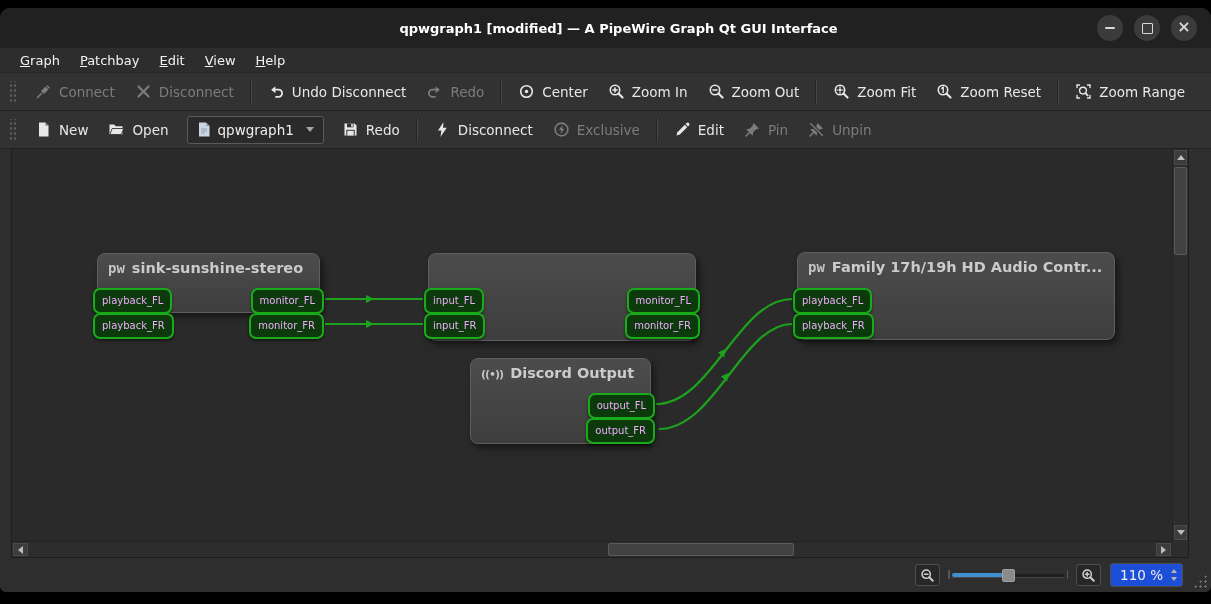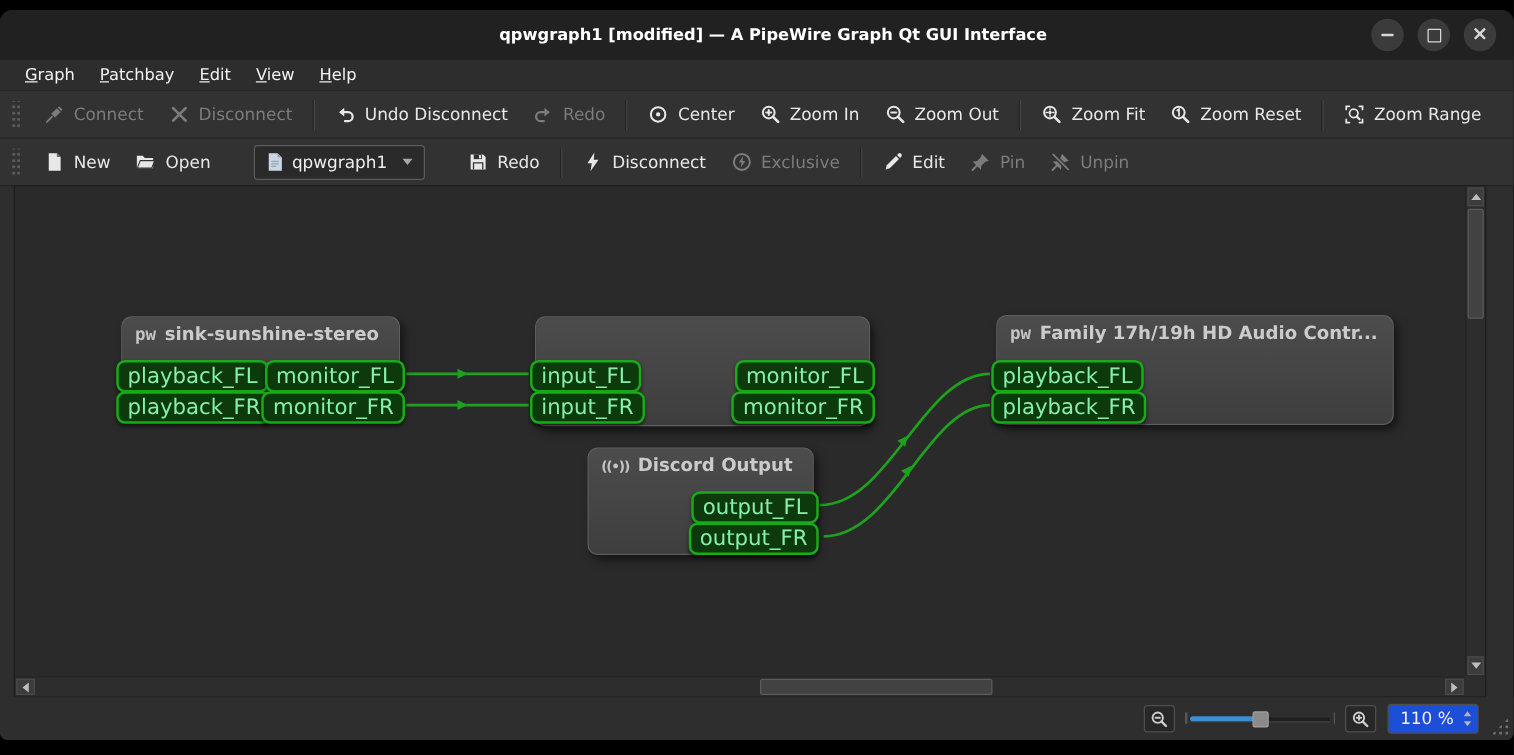--- a/index.html
+++ b/index.html
@@ -27,34 +27,34 @@
   
   .toolbar{height:38px;background:#323232;display:flex;align-items:center;padding-left:6px;border-bottom:1px solid #232323;box-sizing:border-box;}
   .tb-handle{width:7px;height:22px;margin:0 9px 0 3px;
     background-image:radial-gradient(circle,#5e5e5e 1px,transparent 1.3px);
     background-size:4px 5px;background-position:0 2px;}
   .tb-btn{display:flex;align-items:center;gap:7px;color:#e8e8e8;font-size:13.5px;padding:5px 10px;border-radius:3px;white-space:nowrap;}
   .tb-btn.disabled{color:#7c7c7c;}
   .tb-btn svg{display:block;flex:none;}
   .tb-sep{width:1px;height:24px;background:#242424;border-right:1px solid #474747;margin:0 6px;}
   .combo{display:flex;align-items:center;gap:7px;background:#2a2a2a;border:1px solid #5a5a5a;border-radius:3px;
-    padding:3px 9px;color:#eeeeee;font-size:13.5px;margin:0 24px;height:20px;}
+    padding:3px 9px;color:#eeeeee;font-size:13.5px;margin:0 8px;height:20px;}
   .combo-arrow{width:0;height:0;border-left:4px solid transparent;border-right:4px solid transparent;border-top:5px solid #a8a8a8;margin-left:5px;}
   
   .canvas-frame{position:absolute;left:11px;top:140px;width:1178px;height:410px;background:#2a2a2a;border:1px solid #1e1e1e;box-sizing:border-box;}
   .viewport{position:absolute;left:0;top:0;right:16px;bottom:16px;overflow:hidden;}
   .wires{position:absolute;left:0;top:0;pointer-events:none;}
   .node{position:absolute;background:linear-gradient(#4c4c4c,#3e3e3e);border:1px solid #5e5e5e;border-radius:8px;
     box-shadow:3px 4px 7px rgba(0,0,0,.5);box-sizing:border-box;}
   .node-header{display:flex;align-items:center;gap:7px;padding:6px 10px 0 10px;color:#cbcbcb;font-weight:bold;font-size:14.5px;white-space:nowrap;overflow:hidden;}
   .nicon{color:#c4c4c4;}
   .icon-pw::before{content:"pw";font-family:"DejaVu Sans Mono","Liberation Mono",monospace;font-weight:bold;font-size:14px;}
   .icon-stream::before{content:"((•))";font-size:11px;font-weight:bold;letter-spacing:-1px;}
-  .port{position:absolute;height:20px;line-height:20px;padding:1px 7px;font-size:17px;
-    background:#0c3a0c;border:2px solid #1aab1a;color:#86efac;border-radius:7px;
+  .port{position:absolute;height:20px;line-height:20px;padding:1px 7px;font-size:10px;
+    background:#0c3a0c;border:2px solid #1aab1a;color:#f0abfc;border-radius:7px;
     box-shadow:0 2px 3px rgba(0,0,0,.45);white-space:nowrap;}
   .port.in{left:-5px;}
   .port.out{right:-5px;}
   
   .vbar{position:absolute;top:0;right:0;bottom:16px;width:16px;background:#2d2d2d;border-left:1px solid #242424;box-sizing:border-box;}
   .hbar{position:absolute;left:0;right:16px;bottom:0;height:16px;background:#2d2d2d;border-top:1px solid #242424;box-sizing:border-box;}
   .sb-corner{position:absolute;right:0;bottom:0;width:16px;height:16px;background:#2d2d2d;}
   .sb-btn2{position:absolute;background:#3c3c3c;border:1px solid #4a4a4a;display:flex;align-items:center;justify-content:center;box-sizing:border-box;}
   .arr-up{width:0;height:0;border-left:4px solid transparent;border-right:4px solid transparent;border-bottom:5px solid #bdbdbd;}
   .arr-down{width:0;height:0;border-left:4px solid transparent;border-right:4px solid transparent;border-top:5px solid #bdbdbd;}

